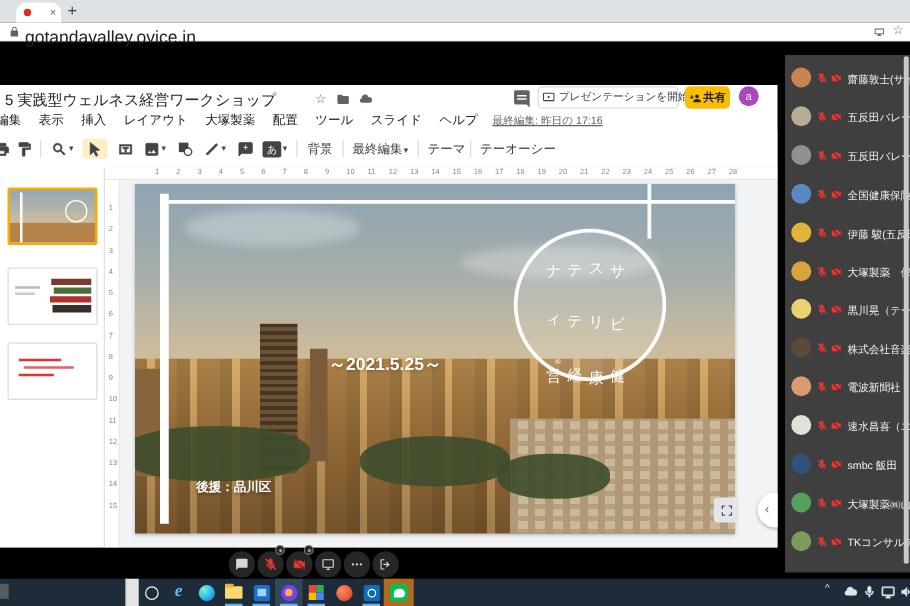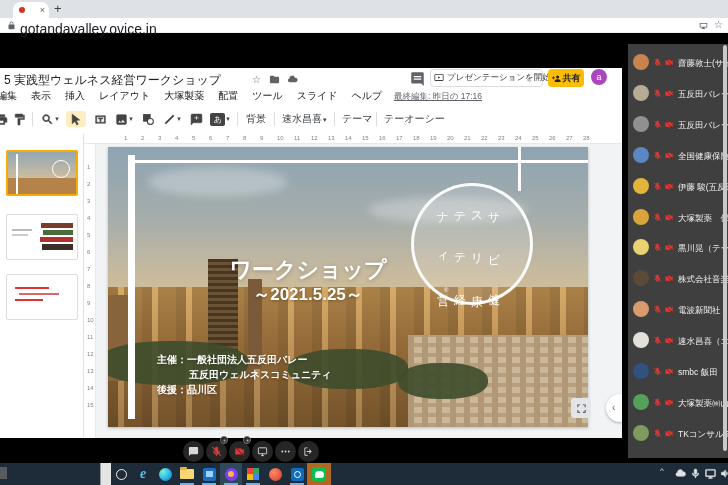--- a/index.html
+++ b/index.html
@@ -81,21 +81,21 @@
   .whitebar{background:#fff;}
   .logo-circle{left:303px;top:36px;width:122px;height:122px;border:3px solid rgba(255,255,255,.95);
     border-radius:50%;background:rgba(255,255,255,.14);}
   .logo-text{left:326px;top:56px;height:90px;writing-mode:vertical-rl;color:#fff;font-size:12px;
     letter-spacing:5px;display:flex;gap:9px;}
   .logo-reg{left:336px;top:140px;color:#fff;font-size:6px;}
   .s-title{left:20px;top:82px;width:360px;text-align:center;color:#fff;font-weight:bold;font-size:22px;
     text-shadow:0 1px 4px rgba(0,0,0,.25);white-space:nowrap;}
   .s-title2{left:20px;top:108px;width:360px;text-align:center;color:#fff;font-weight:bold;font-size:22px;
     text-shadow:0 1px 4px rgba(0,0,0,.25);}
-  .s-date{left:20px;top:136px;width:360px;text-align:center;color:#fff;font-weight:bold;font-size:17px;
+  .s-date{left:20px;top:136px;width:360px;text-align:center;color:#fff;font-weight:bold;font-size:14px;
     text-shadow:0 1px 3px rgba(0,0,0,.3);}
   .s-org{color:#fff;font-weight:bold;font-size:10px;text-shadow:0 1px 3px rgba(0,0,0,.35);white-space:nowrap;}
 
   .expand-btn{left:571px;top:330px;width:20px;height:20px;background:#e3e5e8;border-radius:3px;
     display:flex;align-items:center;justify-content:center;}
   .expand-btn svg{width:11px;height:11px;fill:#3c4043;}
   .explore-btn{left:606px;top:326px;width:28px;height:28px;background:#fff;border-radius:50%;
     box-shadow:0 1px 3px rgba(0,0,0,.3);font-size:10px;color:#5f6368;text-align:left;line-height:28px;
     padding-left:6px;}
 
@@ -248,21 +248,21 @@
             <path d="M20 2H4a2 2 0 0 0-2 2v18l4-4h14a2 2 0 0 0 2-2V4a2 2 0 0 0-2-2zm-7 11h-2v-3H8V8h3V5h2v3h3v2h-3v3z"></path>
           </svg>
         </div>
       <div class="tb" style="left:208px;width:24px;">
           <span class="inputtools">あ</span>
           <span class="caret">▾</span>
         </div>
       <div class="tbsep" style="left:237px;"></div>
       <div class="tbtext" style="left:246px;">背景</div>
       <div class="tbsep" style="left:274px;"></div>
-      <div class="tbtext" style="left:282px;"><span>速水昌喜</span><span class="caret">▾</span></div>
+      <div class="tbtext" style="left:282px;"><span>最終編集</span><span class="caret">▾</span></div>
       <div class="tbsep" style="left:334px;"></div>
       <div class="tbtext" style="left:342px;">テーマ</div>
       <div class="tbsep" style="left:376px;"></div>
       <div class="tbtext" style="left:384px;">テーオーシー</div>
     </div>
 
     <div class="r filmstrip">
       <div class="r thumb sel" style="top:16px;">
         <div class="r" style="left:0;top:0;width:70px;height:26px;background:linear-gradient(180deg,#93a7b4,#cdbd9e);"></div>
         <div class="r" style="left:0;top:26px;width:70px;height:18px;background:#b5834a;"></div>
@@ -351,24 +351,21 @@
         <div class="r whitebar" style="left:20px;top:8px;width:7px;height:264px;"></div>
         <div class="r whitebar" style="left:27px;top:13px;width:453px;height:3px;"></div>
         <div class="r whitebar" style="left:410px;top:0;width:3px;height:44px;"></div>
         <div class="r logo-circle"></div>
         <div class="r logo-text" id="logo-text">
             <span>サステナ</span>
             <span>ビリティ</span>
             <span>健康経営</span>
           </div>
         <div class="r logo-reg">®</div>
-        <div class="r s-title2">ワークショップ</div>
         <div class="r s-date">～2021.5.25～</div>
-        <div class="r s-org" style="left:49px;top:206px;">主催：一般社団法人五反田バレー</div>
-        <div class="r s-org" style="left:81px;top:221px;">五反田ウェルネスコミュニティ</div>
         <div class="r s-org" style="left:49px;top:236px;">後援：品川区</div>
       </div>
     </div>
 
     <div class="r expand-btn">
       <svg viewBox="0 0 24 24">
           <path d="M9 3H3v6h2V5h4V3zm12 0h-6v2h4v4h2V3zM5 15H3v6h6v-2H5v-4zm16 0h-2v4h-4v2h6v-6z"></path>
         </svg>
     </div>
     <div class="r explore-btn">‹</div>

